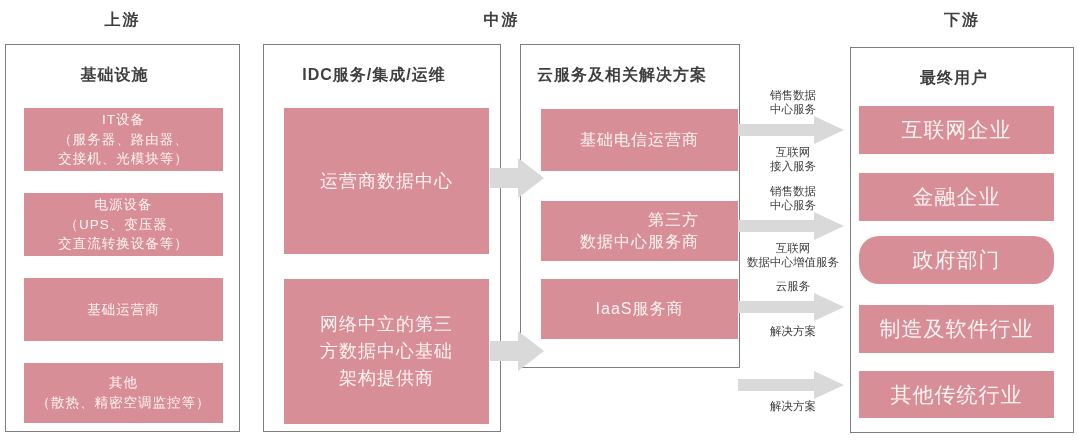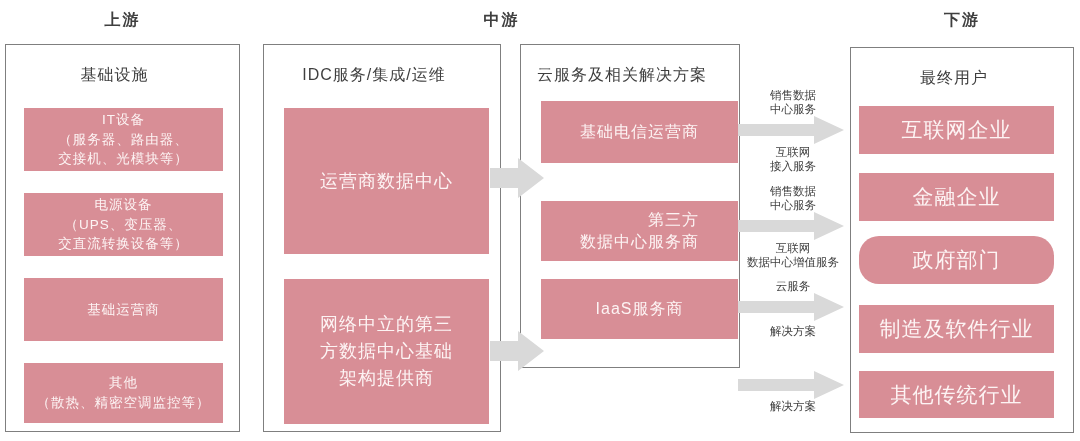--- a/index.html
+++ b/index.html
@@ -20,41 +20,41 @@
   .stage-mid{left:263px;width:477px;}
   .stage-down{left:850px;width:224px;}
 
   .panel{position:absolute;box-sizing:border-box;border:1.5px solid var(--panel-border);background:var(--background);}
   .panel-1{left:5px;top:44px;width:235px;height:388px;}
   .panel-2{left:263px;top:44px;width:238px;height:388px;padding-left:48px;}
   .panel-3{left:520px;top:44px;width:220px;height:324px;}
   .panel-4{left:850px;top:47px;width:224px;height:386px;padding-left:28px;}
 
   .panel-title{position:absolute;top:20px;left:0;right:16px;text-align:center;
-    font-size:16px;font-weight:normal;color:var(--heading-text);letter-spacing:1px;}
+    font-size:16px;font-weight:bold;color:var(--heading-text);letter-spacing:1px;}
 
   .pbox{position:absolute;background:var(--box-fill);color:var(--box-text);
     display:flex;align-items:center;justify-content:center;text-align:center;
     white-space:pre-line;letter-spacing:1px;}
 
   
   .p1-b{left:18px;width:199px;font-size:13.5px;line-height:1.45;}
   .p1-b1{top:63px;height:63px;}
   .p1-b2{top:148px;height:63px;}
   .p1-b3{top:233px;height:63px;}
   .p1-b4{top:318px;height:60px;}
 
   
   .p2-b{left:20px;width:205px;font-size:18px;line-height:1.5;}
   .p2-b1{top:63px;height:146px;}
   .p2-b2{top:234px;height:145px;}
 
   
   .p3-b{left:20px;width:197px;font-size:16px;line-height:1.4;}
-  .p3-b1{top:56px;height:62px;text-align:center;}
+  .p3-b1{top:64px;height:62px;text-align:center;}
   .p3-b2{top:156px;height:60px;text-align:right;}
   .p3-b3{top:234px;height:60px;}
   .p3-b4{top:319px;height:60px;}
 
   
   .p4-b{left:8px;width:195px;font-size:21px;line-height:1.4;}
   .p4-b1{top:58px;height:48px;}
   .p4-b2{top:125px;height:48px;}
   .p4-b3{top:188px;height:48px;border-radius:20px;}
   .p4-b4{top:257px;height:48px;}

